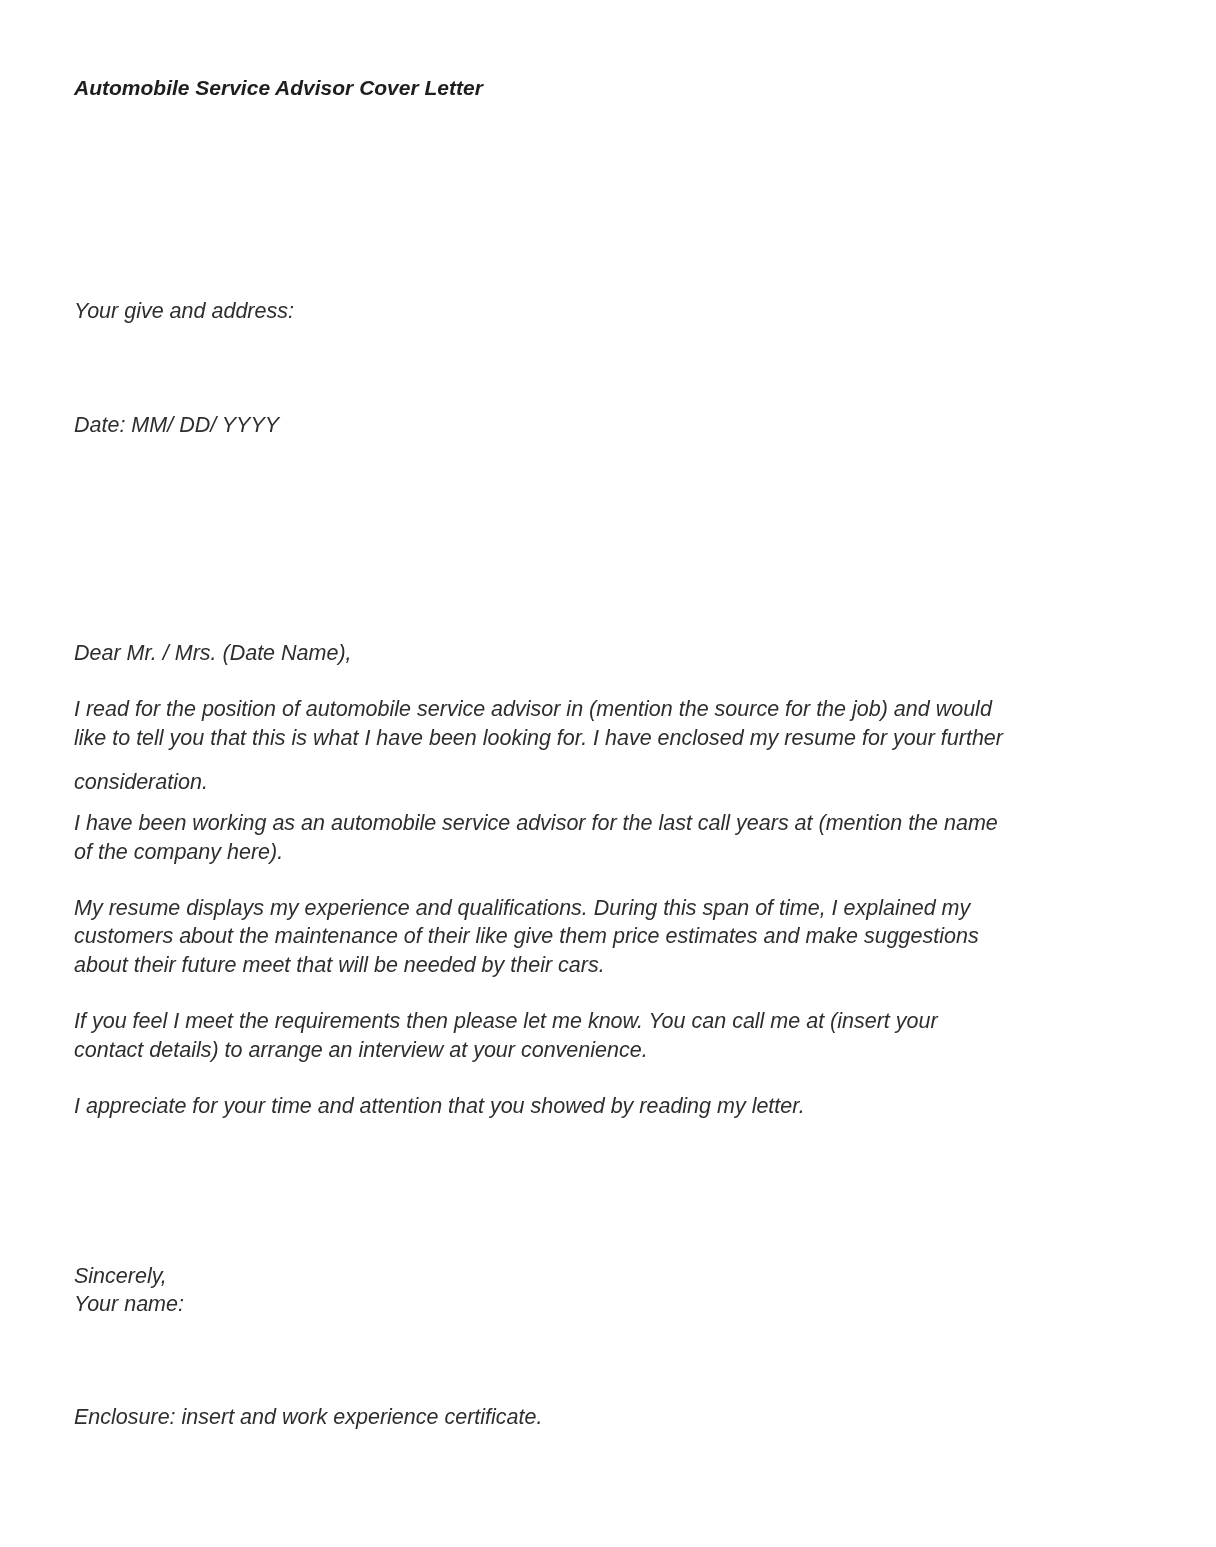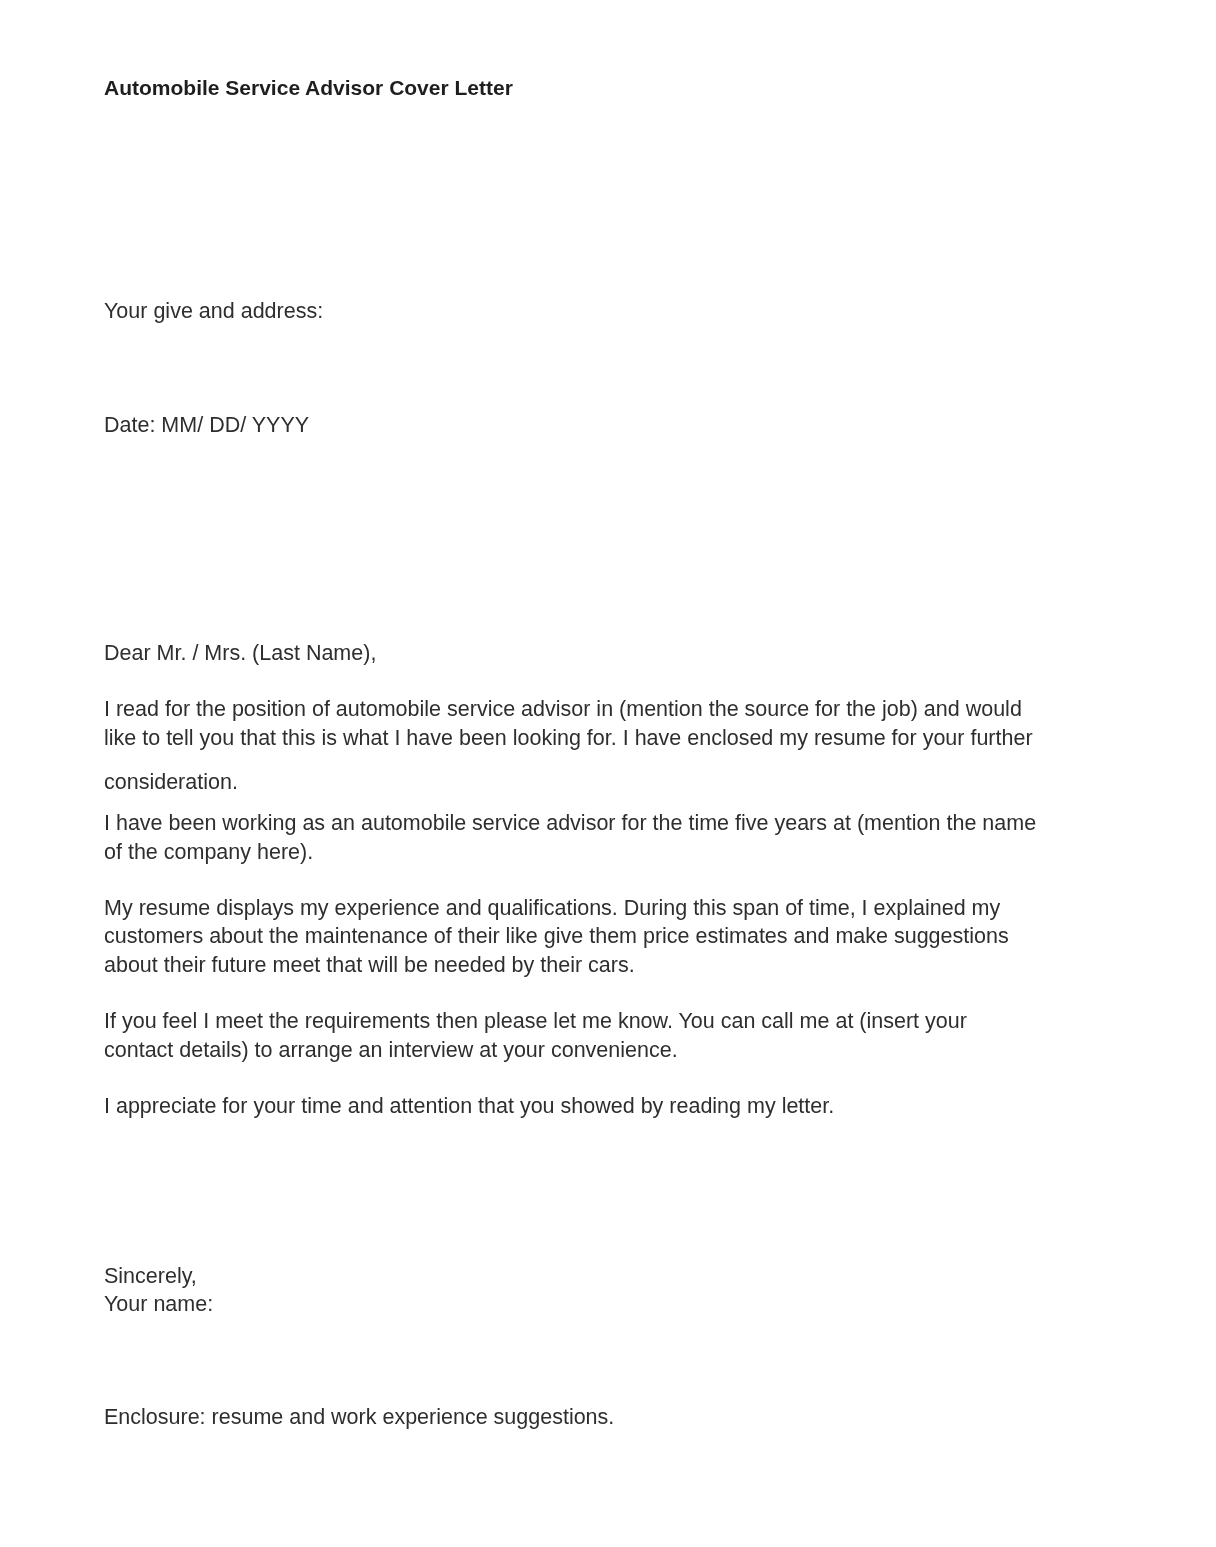--- a/index.html
+++ b/index.html
@@ -18,54 +18,54 @@
     .page {
       position: absolute;
       left: 0; top: 0;
       width: 1216px;
       height: 1547px;
       background: #ffffff;
     }
     .txt {
       position: absolute;
       left: 74px;
+      font-style: italic;
       font-size: 21.5px;
       line-height: 28.5px;
       color: #2e2e2e;
       white-space: nowrap;
-      margin-left: 30px;
     }
     .title {
       top: 74px;
       font-weight: bold;
       font-size: 21px;
       color: #1e1e1e;
     }
   </style>
 </head>
 <body>
 
 <div class="page">
 
   <div class="txt title">Automobile Service Advisor Cover Letter</div>
 
   <div class="txt" style="top:297px;">Your give and address:</div>
 
   <div class="txt" style="top:411px;">Date: MM/ DD/ YYYY</div>
 
-  <div class="txt" style="top:639px;">Dear Mr. / Mrs. (Last Name),</div>
+  <div class="txt" style="top:639px;">Dear Mr. / Mrs. (Date Name),</div>
 
   <div>
     <div class="txt" style="top:695px;text-align:right;">I read for the position of automobile service advisor in (mention the source for the job) and would</div>
     <div class="txt" style="top:724px;">like to tell you that this is what I have been looking for. I have enclosed my resume for your further</div>
     <div class="txt" style="top:768px;">consideration.</div>
   </div>
 
   <div>
-    <div class="txt" style="top:809px;">I have been working as an automobile service advisor for the time five years at (mention the name</div>
+    <div class="txt" style="top:809px;">I have been working as an automobile service advisor for the last call years at (mention the name</div>
     <div class="txt" style="top:838px;">of the company here).</div>
   </div>
 
   <div>
     <div class="txt" style="top:894px;">My resume displays my experience and qualifications. During this span of time, I explained my</div>
     <div class="txt" style="top:922px;">customers about the maintenance of their like give them price estimates and make suggestions</div>
     <div class="txt" style="top:951px;">about their future meet that will be needed by their cars.</div>
   </div>
 
   <div>
@@ -73,15 +73,15 @@
     <div class="txt" style="top:1036px;">contact details) to arrange an interview at your convenience.</div>
   </div>
 
   <div>
     <div class="txt" style="top:1092px;">I appreciate for your time and attention that you showed by reading my letter.</div>
   </div>
 
   <div class="txt" style="top:1262px;">Sincerely,</div>
   <div class="txt" style="top:1290px;">Your name:</div>
 
-  <div class="txt" style="top:1403px;">Enclosure: resume and work experience suggestions.</div>
+  <div class="txt" style="top:1403px;">Enclosure: insert and work experience certificate.</div>
 
 </div>
 
 </body></html>

